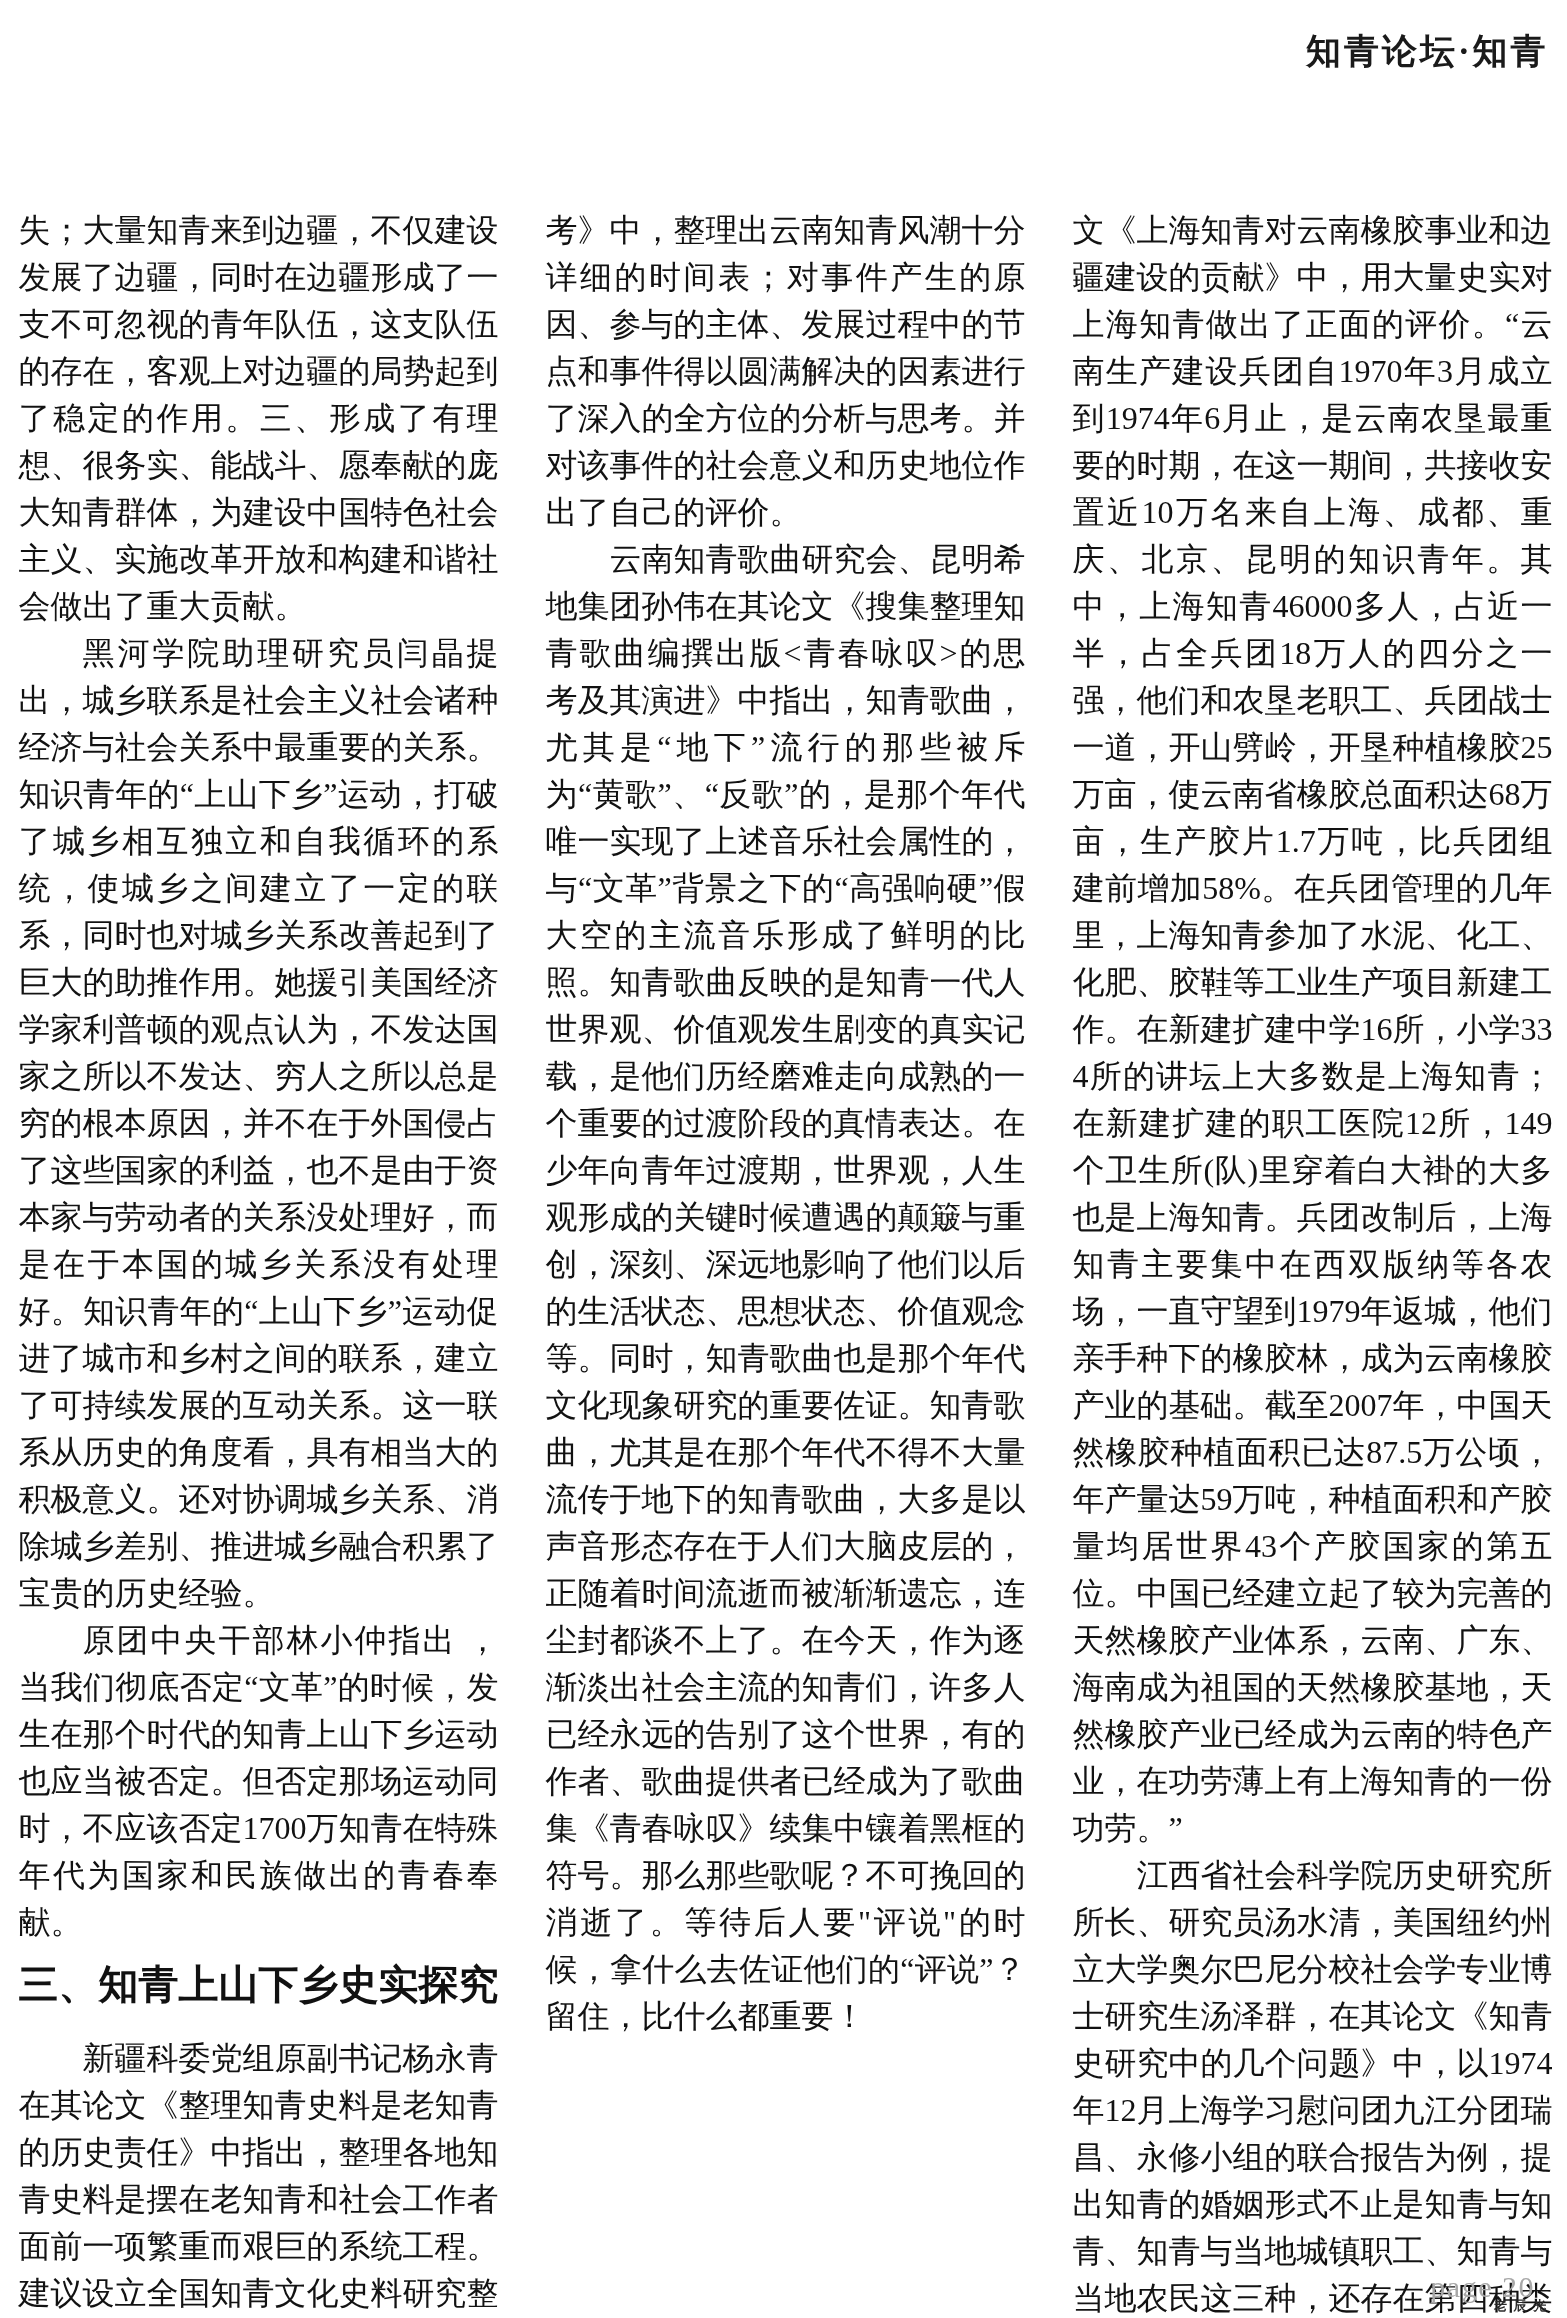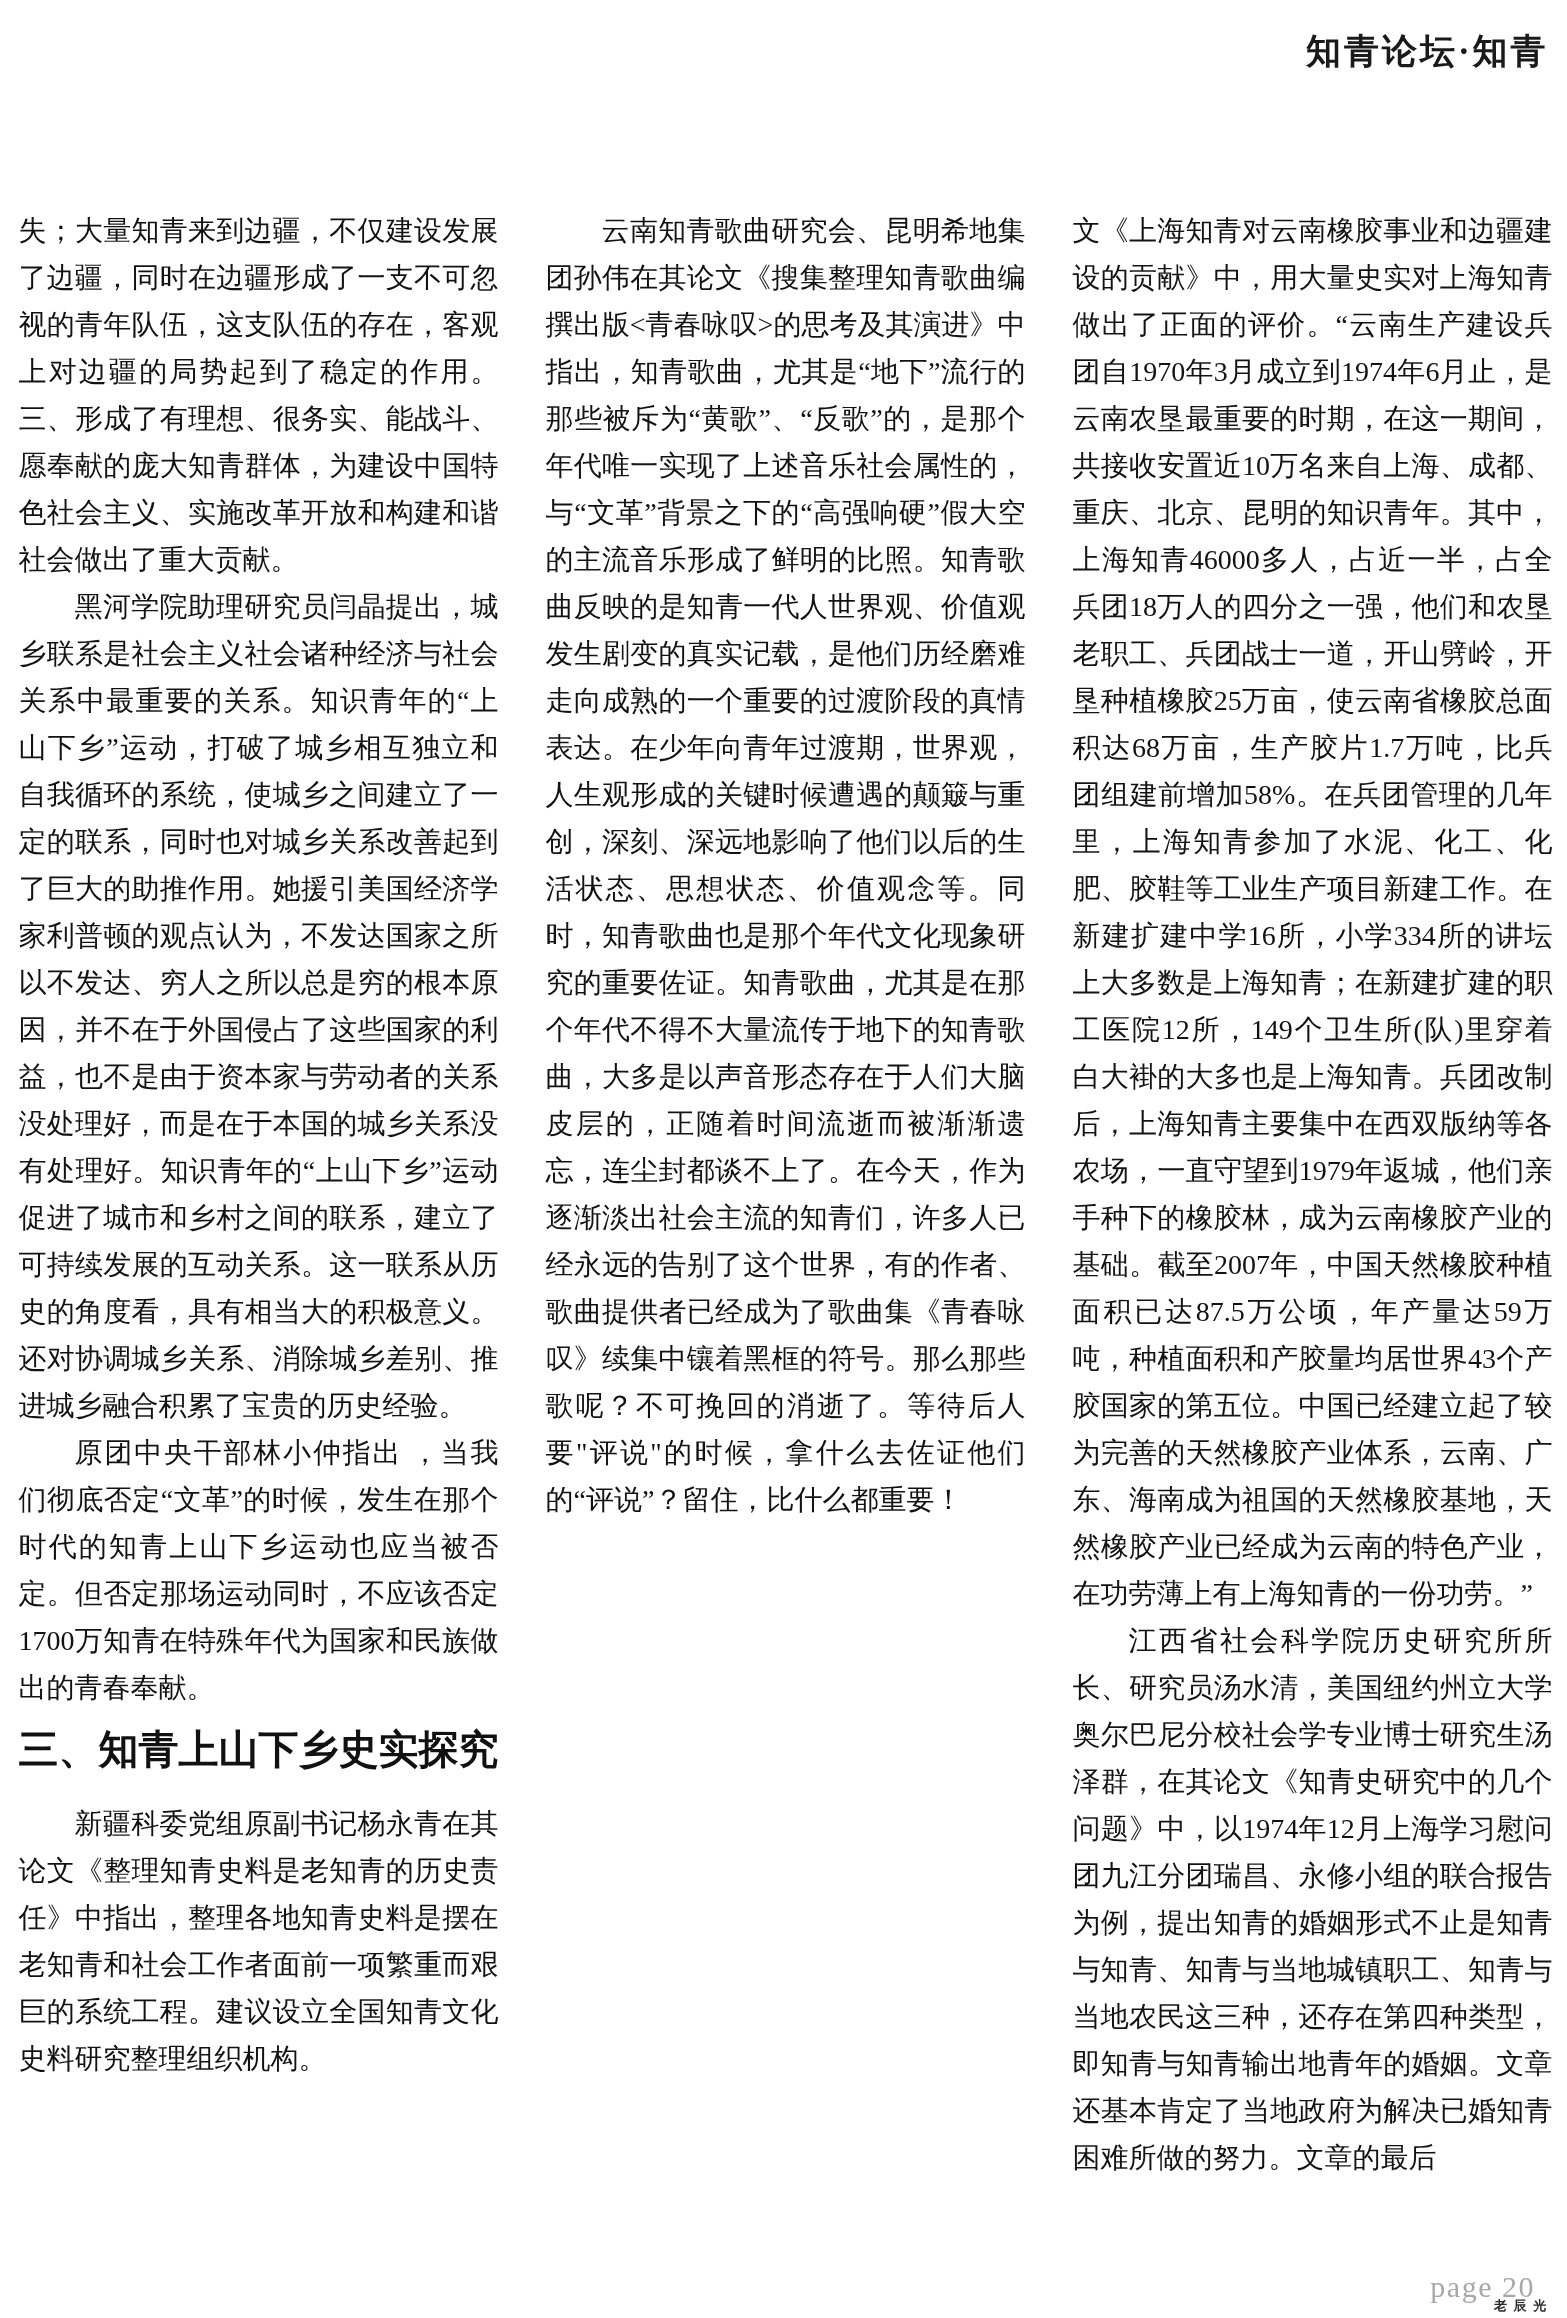--- a/index.html
+++ b/index.html
@@ -13,21 +13,21 @@
     position:absolute;top:28px;right:10.4px;
     font-weight:bold;font-size:35px;letter-spacing:3px;color:#1a1a1a;
     font-family:"Liberation Serif","DejaVu Serif",serif;
   }
   .columns{
     position:absolute;top:207px;left:18.6px;width:1534px;
     display:flex;gap:47px;align-items:flex-start;
   }
   .col{width:480px;}
   .col p{
-    margin:0;font-size:28px;line-height:47px;
+    margin:0;font-size:32px;line-height:47px;
     text-align:justify;text-justify:inter-ideograph;word-break:break-all;
     color:#121212;
   }
   .col p.indent{text-indent:2em;}
   .col p.heading{
     font-family:"Liberation Sans","DejaVu Sans",sans-serif;
     font-weight:bold;text-align:center;text-indent:0;
     font-size:40px;line-height:47px;margin:15px 0 27px 0;color:#111;
   }
   .pagenum{
@@ -52,20 +52,21 @@
 
   <div class="columns">
     <div class="col">
         <p class="">失；大量知青来到边疆，不仅建设发展了边疆，同时在边疆形成了一支不可忽视的青年队伍，这支队伍的存在，客观上对边疆的局势起到了稳定的作用。三、形成了有理想、很务实、能战斗、愿奉献的庞大知青群体，为建设中国特色社会主义、实施改革开放和构建和谐社会做出了重大贡献。</p>
         <p class="indent">黑河学院助理研究员闫晶提出，城乡联系是社会主义社会诸种经济与社会关系中最重要的关系。知识青年的“上山下乡”运动，打破了城乡相互独立和自我循环的系统，使城乡之间建立了一定的联系，同时也对城乡关系改善起到了巨大的助推作用。她援引美国经济学家利普顿的观点认为，不发达国家之所以不发达、穷人之所以总是穷的根本原因，并不在于外国侵占了这些国家的利益，也不是由于资本家与劳动者的关系没处理好，而是在于本国的城乡关系没有处理好。知识青年的“上山下乡”运动促进了城市和乡村之间的联系，建立了可持续发展的互动关系。这一联系从历史的角度看，具有相当大的积极意义。还对协调城乡关系、消除城乡差别、推进城乡融合积累了宝贵的历史经验。</p>
         <p class="indent">原团中央干部林小仲指出 ，当我们彻底否定“文革”的时候，发生在那个时代的知青上山下乡运动也应当被否定。但否定那场运动同时，不应该否定1700万知青在特殊年代为国家和民族做出的青春奉献。</p>
         <p class="heading">三、知青上山下乡史实探究</p>
         <p class="indent">新疆科委党组原副书记杨永青在其论文《整理知青史料是老知青的历史责任》中指出，整理各地知青史料是摆在老知青和社会工作者面前一项繁重而艰巨的系统工程。建议设立全国知青文化史料研究整理组织机构。</p>
       </div>
     <div class="col">
+        <p class="">考》中，整理出云南知青风潮十分详细的时间表；对事件产生的原因、参与的主体、发展过程中的节点和事件得以圆满解决的因素进行了深入的全方位的分析与思考。并对该事件的社会意义和历史地位作出了自己的评价。</p>
         <p class="indent">云南知青歌曲研究会、昆明希地集团孙伟在其论文《搜集整理知青歌曲编撰出版&lt;青春咏叹&gt;的思考及其演进》中指出，知青歌曲，尤其是“地下”流行的那些被斥为“黄歌”、“反歌”的，是那个年代唯一实现了上述音乐社会属性的，与“文革”背景之下的“高强响硬”假大空的主流音乐形成了鲜明的比照。知青歌曲反映的是知青一代人世界观、价值观发生剧变的真实记载，是他们历经磨难走向成熟的一个重要的过渡阶段的真情表达。在少年向青年过渡期，世界观，人生观形成的关键时候遭遇的颠簸与重创，深刻、深远地影响了他们以后的生活状态、思想状态、价值观念等。同时，知青歌曲也是那个年代文化现象研究的重要佐证。知青歌曲，尤其是在那个年代不得不大量流传于地下的知青歌曲，大多是以声音形态存在于人们大脑皮层的，正随着时间流逝而被渐渐遗忘，连尘封都谈不上了。在今天，作为逐渐淡出社会主流的知青们，许多人已经永远的告别了这个世界，有的作者、歌曲提供者已经成为了歌曲集《青春咏叹》续集中镶着黑框的符号。那么那些歌呢？不可挽回的消逝了。等待后人要"评说"的时候，拿什么去佐证他们的“评说”？留住，比什么都重要！</p>
       </div>
     <div class="col">
         <p class="">文《上海知青对云南橡胶事业和边疆建设的贡献》中，用大量史实对上海知青做出了正面的评价。“云南生产建设兵团自1970年3月成立到1974年6月止，是云南农垦最重要的时期，在这一期间，共接收安置近10万名来自上海、成都、重庆、北京、昆明的知识青年。其中，上海知青46000多人，占近一半，占全兵团18万人的四分之一强，他们和农垦老职工、兵团战士一道，开山劈岭，开垦种植橡胶25万亩，使云南省橡胶总面积达68万亩，生产胶片1.7万吨，比兵团组建前增加58%。在兵团管理的几年里，上海知青参加了水泥、化工、化肥、胶鞋等工业生产项目新建工作。在新建扩建中学16所，小学334所的讲坛上大多数是上海知青；在新建扩建的职工医院12所，149个卫生所(队)里穿着白大褂的大多也是上海知青。兵团改制后，上海知青主要集中在西双版纳等各农场，一直守望到1979年返城，他们亲手种下的橡胶林，成为云南橡胶产业的基础。截至2007年，中国天然橡胶种植面积已达87.5万公顷，年产量达59万吨，种植面积和产胶量均居世界43个产胶国家的第五位。中国已经建立起了较为完善的天然橡胶产业体系，云南、广东、海南成为祖国的天然橡胶基地，天然橡胶产业已经成为云南的特色产业，在功劳薄上有上海知青的一份功劳。”</p>
         <p class="indent">江西省社会科学院历史研究所所长、研究员汤水清，美国纽约州立大学奥尔巴尼分校社会学专业博士研究生汤泽群，在其论文《知青史研究中的几个问题》中，以1974年12月上海学习慰问团九江分团瑞昌、永修小组的联合报告为例，提出知青的婚姻形式不止是知青与知青、知青与当地城镇职工、知青与当地农民这三种，还存在第四种类型，即知青与知青输出地青年的婚姻。文章还基本肯定了当地政府为解决已婚知青困难所做的努力。文章的最后</p>
       </div>
   </div>
 
   <div class="pagenum">page 20</div>
 

